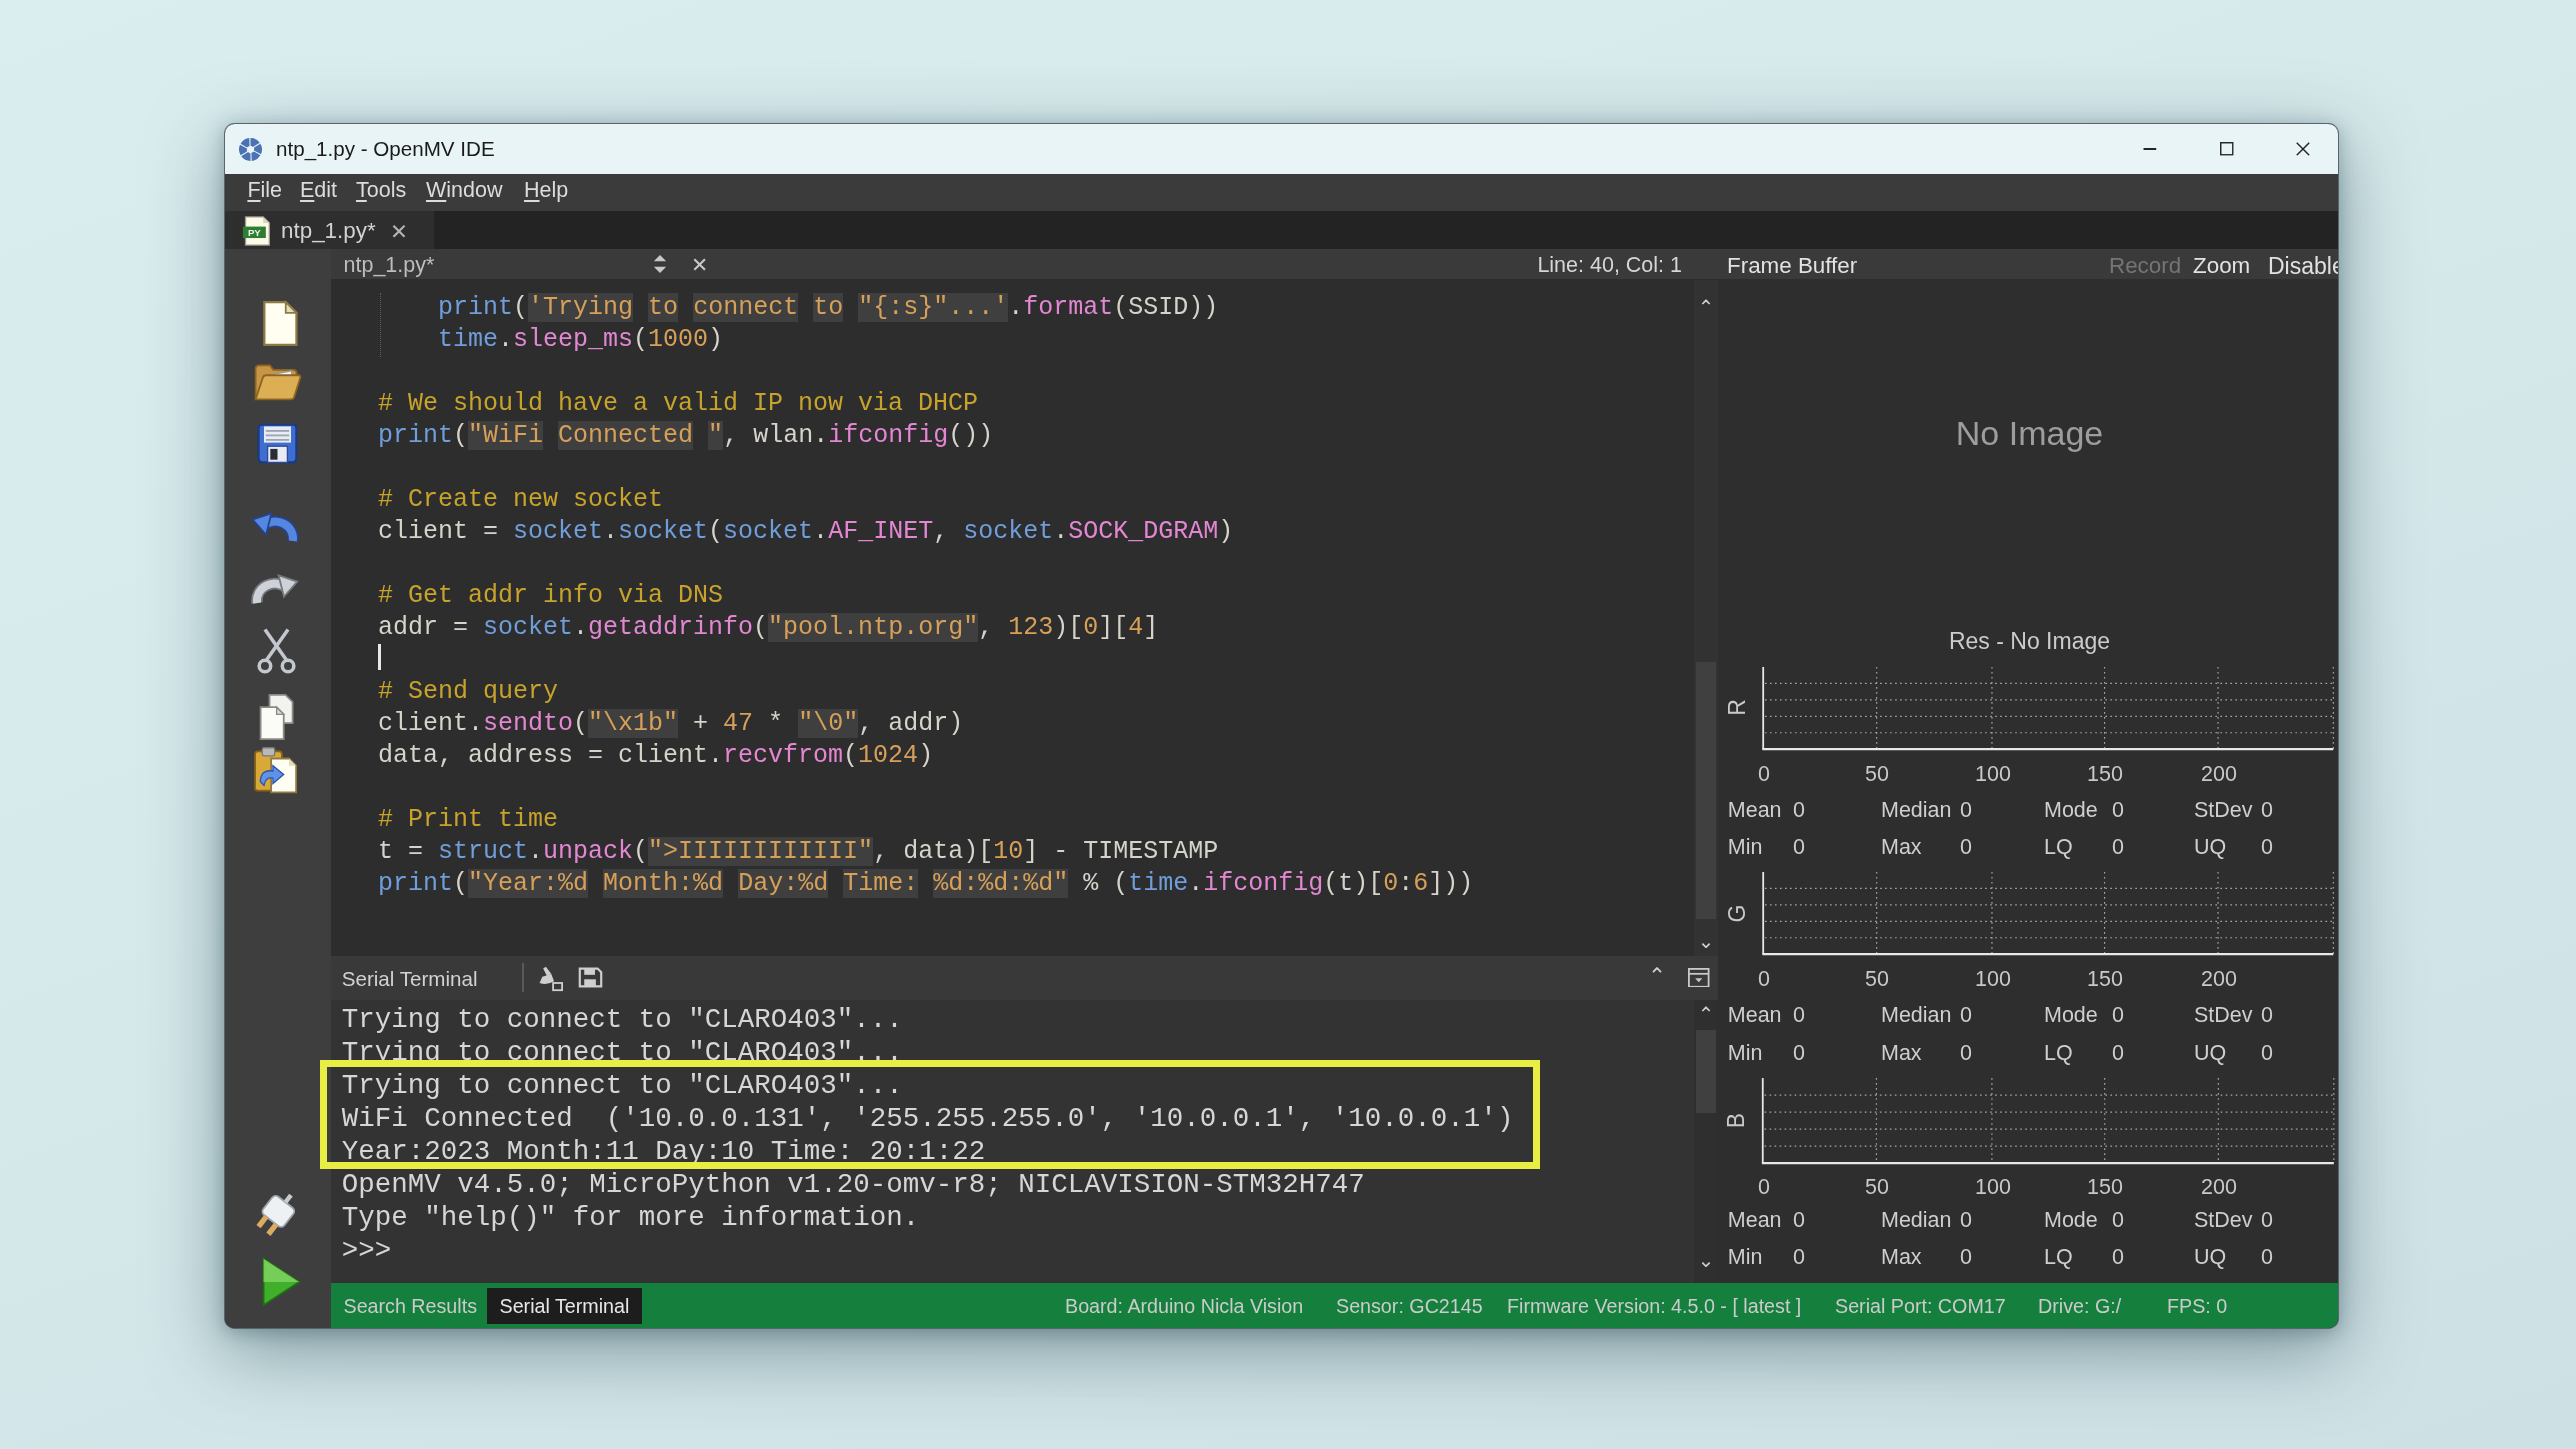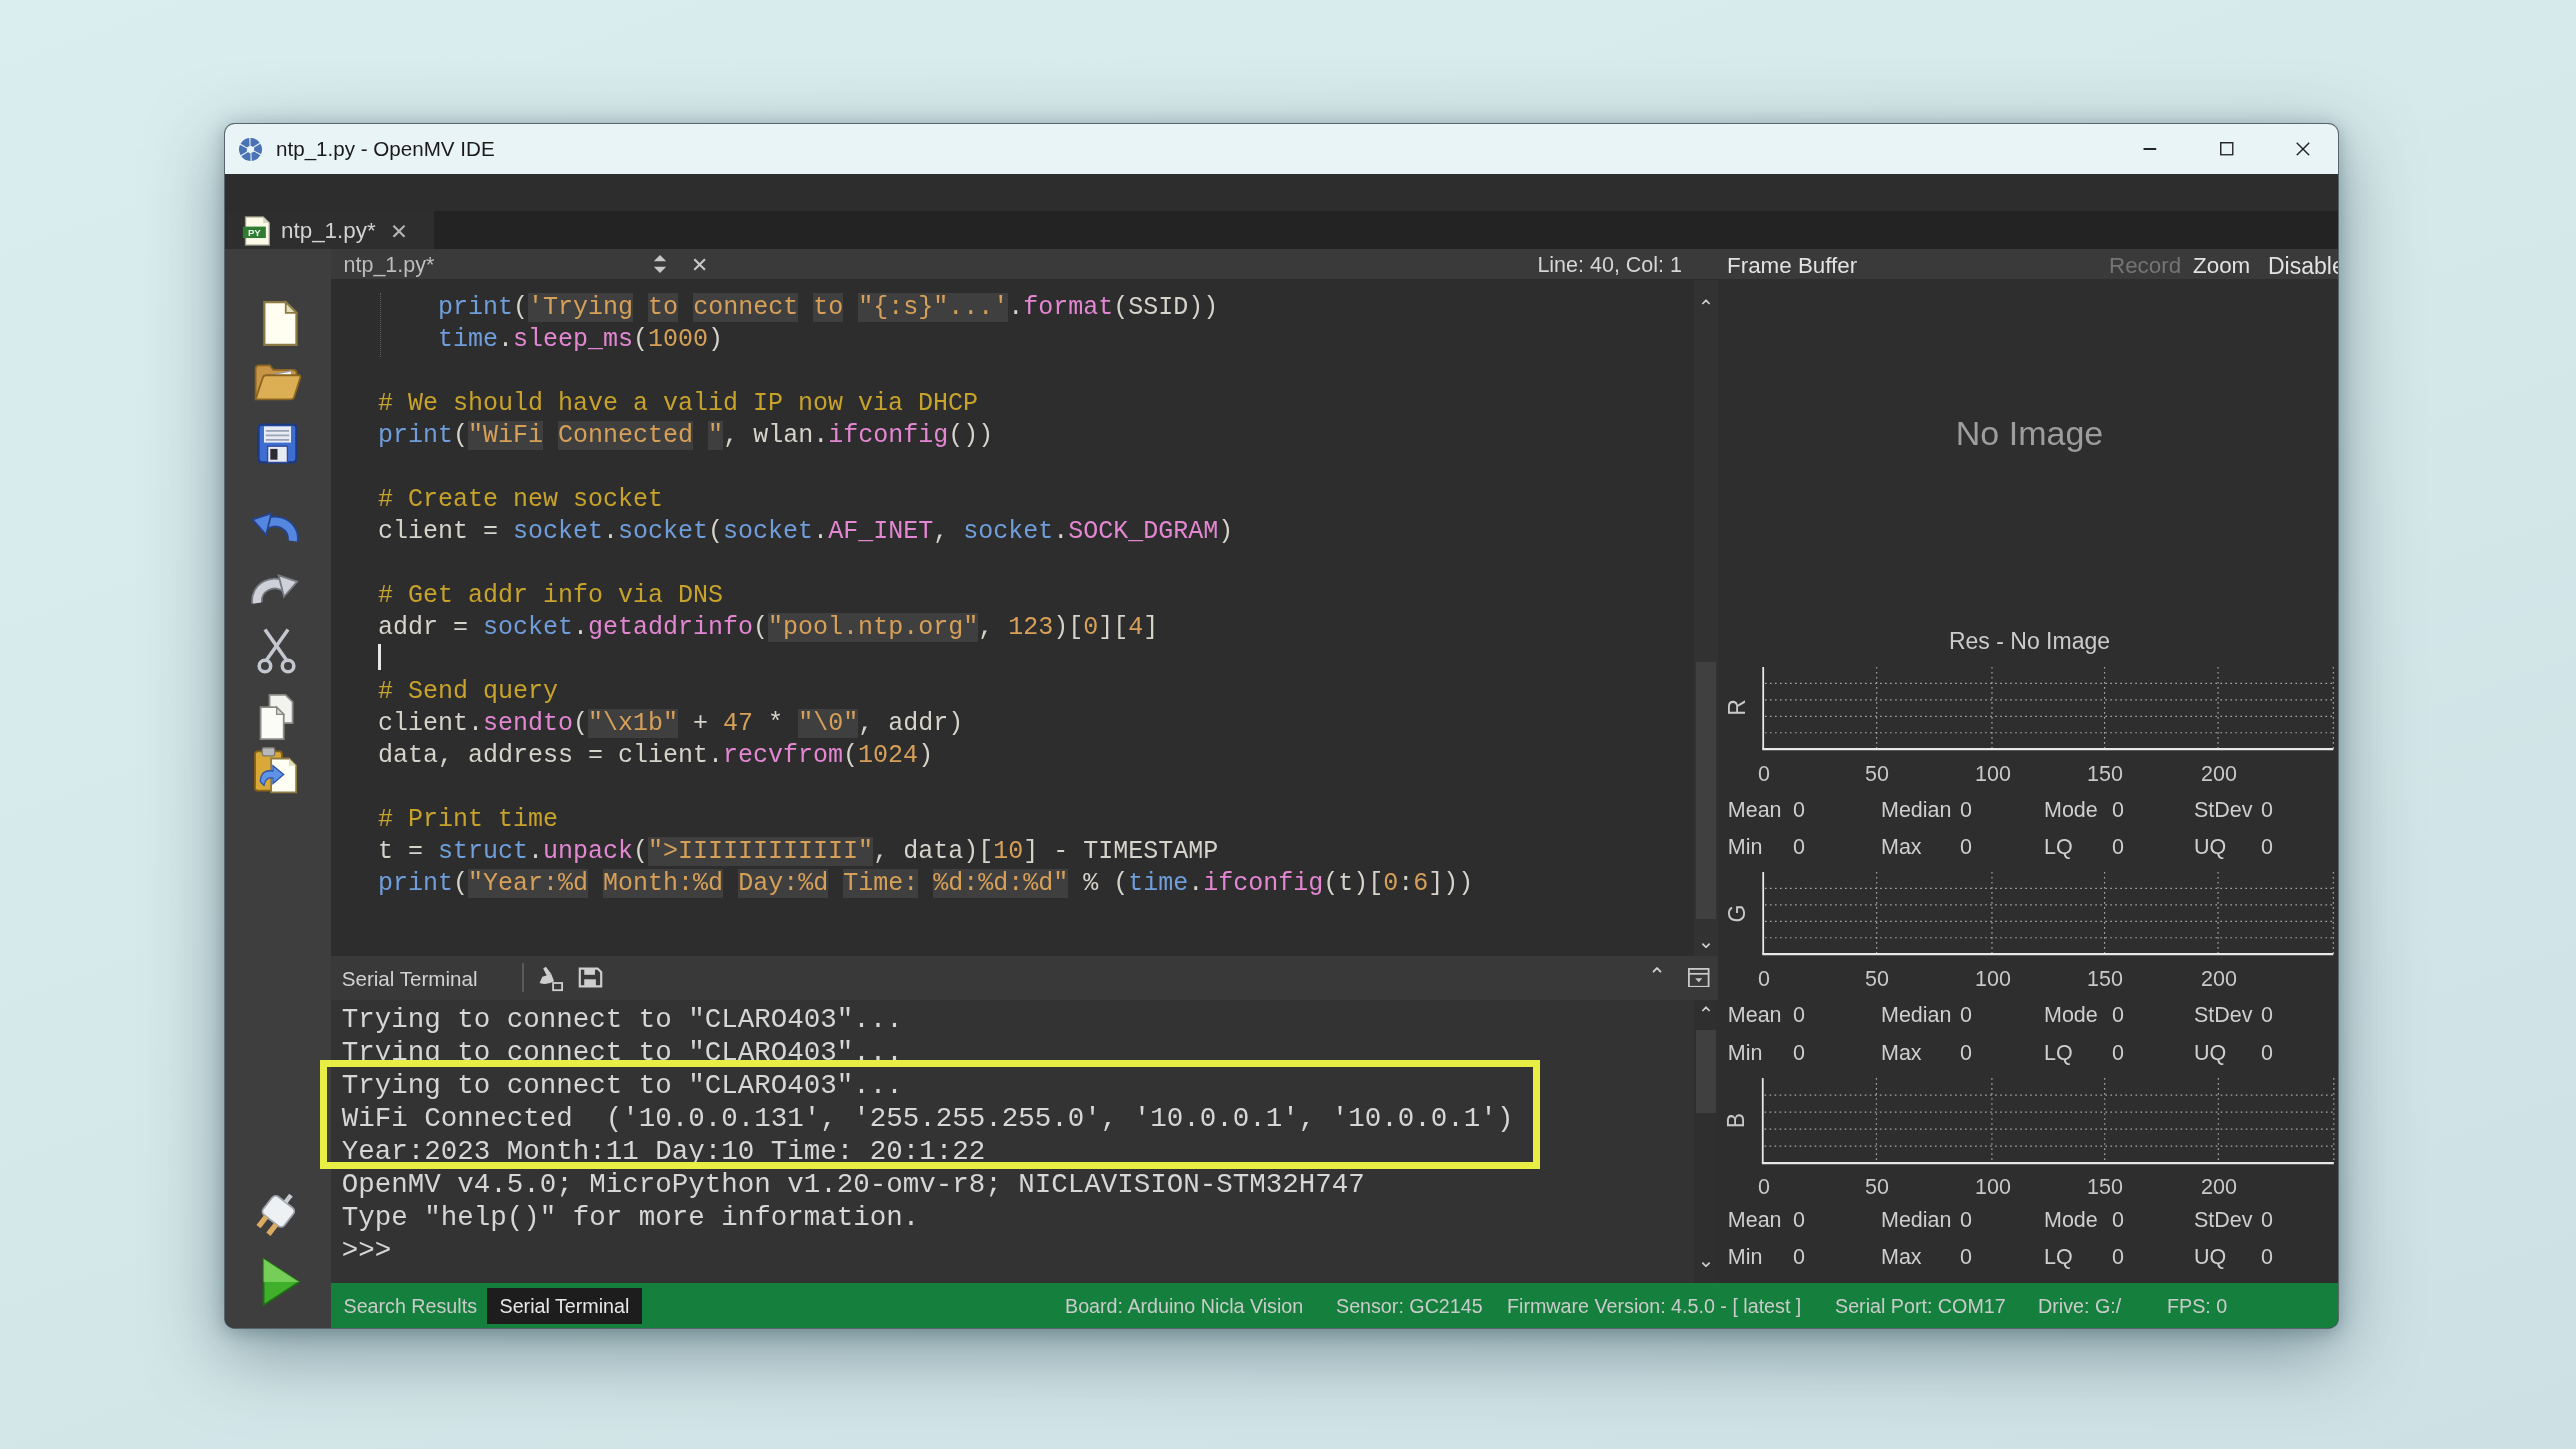--- a/index.html
+++ b/index.html
@@ -100,20 +100,27 @@
           <rect x="1" y="1" width="13.5" height="13.5" fill="none" stroke="#222" stroke-width="1.6"></rect>
         </svg>
       </div>
     <div class="wbtn" style="right:5.4px">
         <svg width="14.3" height="14.3" viewBox="0 0 16 16">
           <path d="M1 1 L15 15 M15 1 L1 15" stroke="#222" stroke-width="1.6"></path>
         </svg>
       </div>
   </div>
 
+  <div class="menubar">
+    <span style="left:22.4px"><u>F</u>ile</span>
+    <span style="left:75px"><u>E</u>dit</span>
+    <span style="left:131px"><u>T</u>ools</span>
+    <span style="left:201px"><u>W</u>indow</span>
+    <span style="left:299px"><u>H</u>elp</span>
+  </div>
 
   <div class="tabbar">
     <div class="tab">
       <svg style="position:absolute;left:17px;top:4.5px" width="30" height="30" viewBox="0 0 34 34">
         <path d="M4 1 h20 l7 7 v25 h-27 z" fill="#fdfbe8" stroke="#9a9a8a" stroke-width="1.5"></path>
         <path d="M24 1 l7 7 h-7 z" fill="#d8d5c0"></path>
         <rect x="1" y="12" width="26" height="13" fill="#2e7d32"></rect>
         <text x="14" y="22.5" font-size="11" font-weight="bold" fill="#eaf5ea" text-anchor="middle" font-family="Liberation Sans">PY</text>
       </svg>
       <span class="tname">ntp_1.py*</span>

